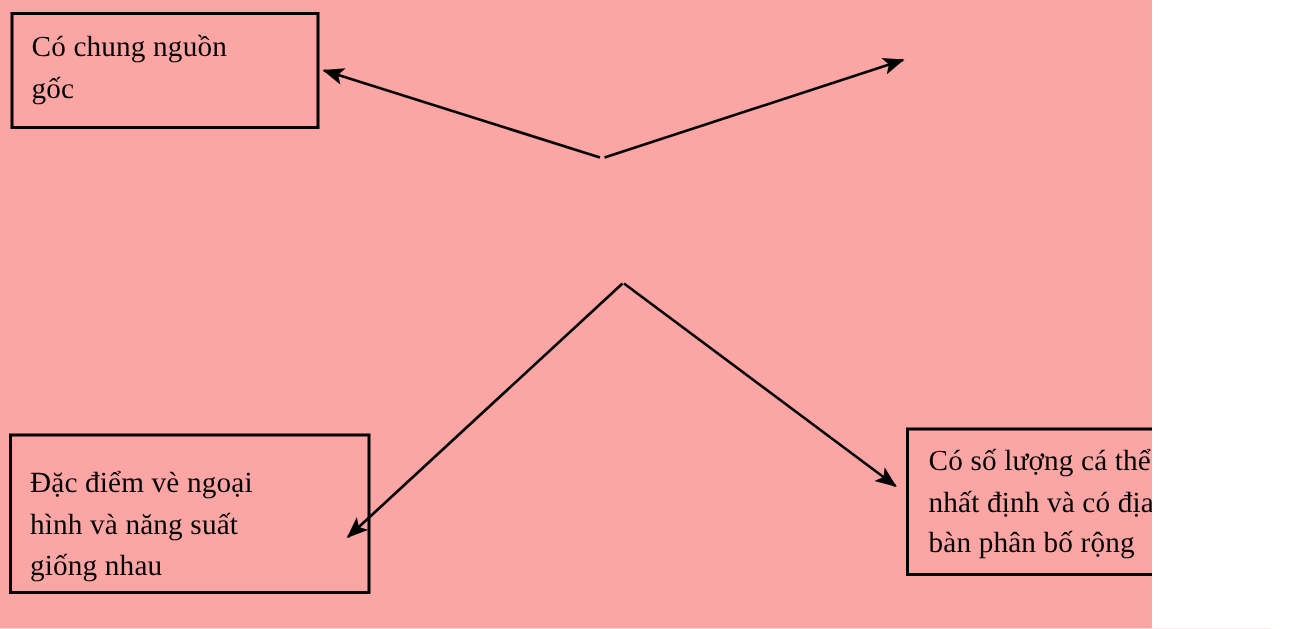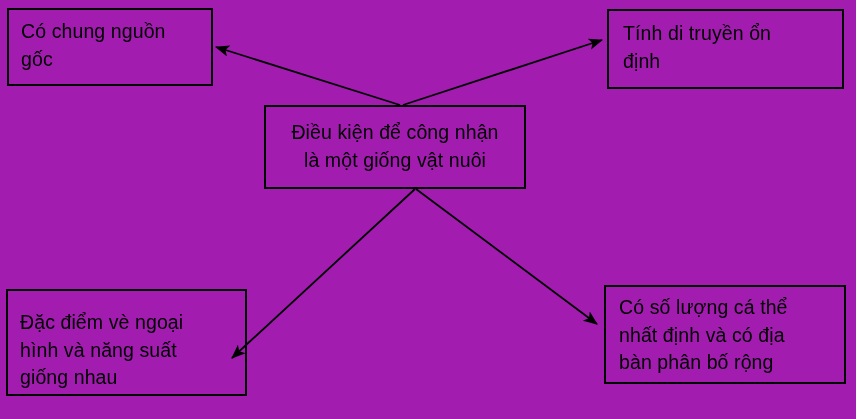--- a/index.html
+++ b/index.html
@@ -2,25 +2,25 @@
 <html><head>
 <meta charset="utf-8">
 <style>
   html, body {
     margin: 0;
     padding: 0;
     background: #ffffff;
   }
   #diagram-root {
     position: relative;
-    width: 856px;
+    width: 768px;
     height: 419px;
-    background: #a21caf;
+    background: #fca5a5;
     overflow: hidden;
-    font-family: Liberation Sans, sans-serif;
+    font-family: Liberation Serif, serif;
   }
   #connector-layer {
     position: absolute;
     left: 0;
     top: 0;
     width: 859px;
     height: 419px;
   }
   .node-box {
     position: absolute;
@@ -105,29 +105,21 @@
     <line id="line-bl" class="connector" x1="415" y1="189" x2="232" y2="358" stroke="#000000" stroke-width="1.8" marker-end="url(#arrowhead)"></line>
 
     <line id="line-br" class="connector" x1="416" y1="189" x2="597" y2="324" stroke="#000000" stroke-width="1.8" marker-end="url(#arrowhead)"></line>
   </svg>
 
   <div class="node-box" id="node-common-origin">
     <span class="node-text">Có chung nguồn
 gốc</span>
   </div>
 
-  <div class="node-box" id="node-stable-heredity">
-    <span class="node-text">Tính di truyền ổn
-định</span>
-  </div>
 
-  <div class="node-box" id="node-center">
-    <span class="node-text">Điều kiện để công nhận
-là một giống vật nuôi</span>
-  </div>
 
   <div class="node-box" id="node-appearance">
     <span class="node-text">Đặc điểm vè ngoại
 hình và năng suất
 giống nhau</span>
   </div>
 
   <div class="node-box" id="node-quantity">
     <span class="node-text">Có số lượng cá thể
 nhất định và có địa

